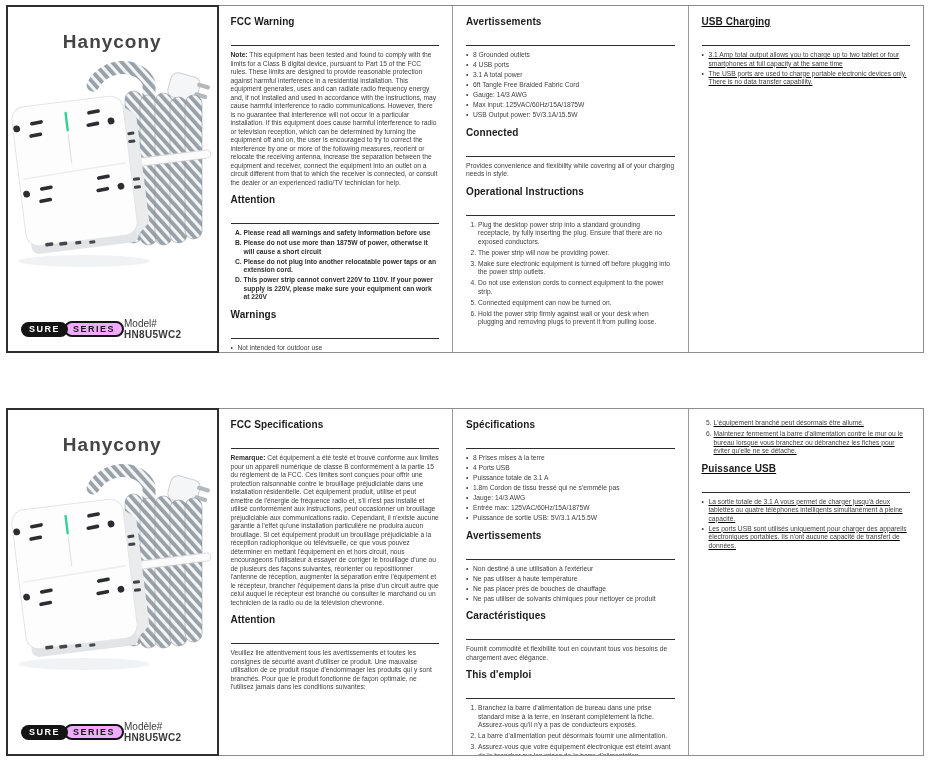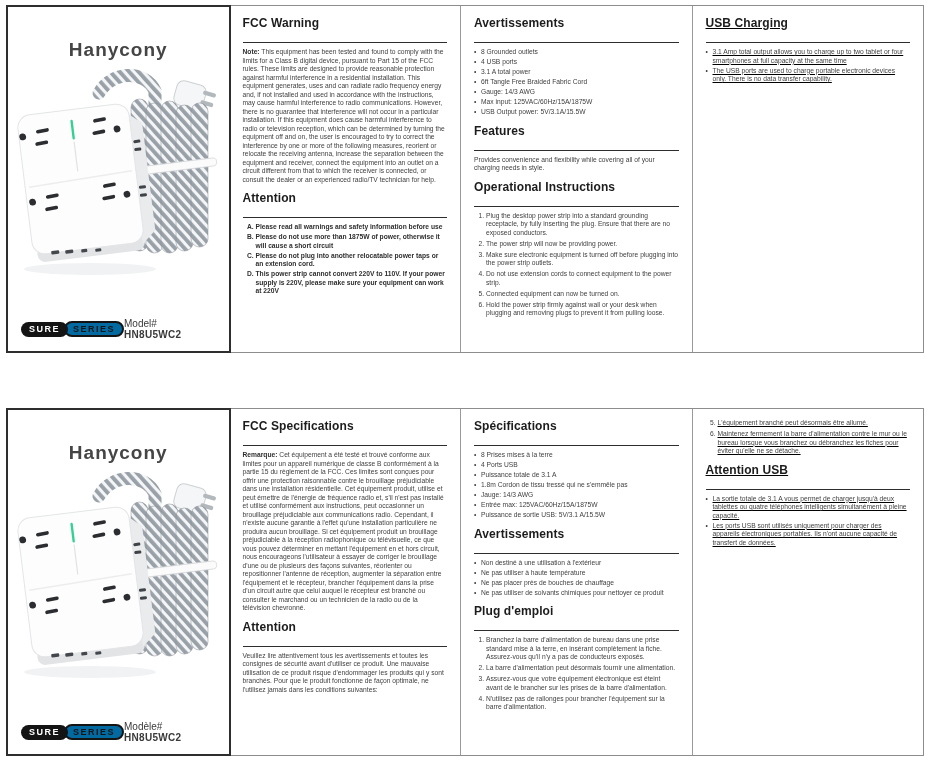--- a/index.html
+++ b/index.html
@@ -13,47 +13,47 @@
     border:1px solid #8d8d8d;background:#fff;display:flex;box-sizing:border-box;
   }
   .sheet-top{top:5px;}
   .sheet-bottom{top:408px;}
   .cell{
     flex:1 1 0;border-right:1px solid #9a9a9a;box-sizing:border-box;
     padding:10px 13px 8px;overflow:hidden;
   }
   .cell:last-child{border-right:none;text-decoration:underline;}
   .cell-product{
-    padding:8px;border:2px solid #2e2e2e;margin:-1px;background:#fff;
+    padding:0;border:2px solid #2e2e2e;margin:-1px;background:#fff;
     position:relative;z-index:2;display:flex;flex-direction:column;align-items:center;
   }
   .logo{
     margin-top:24px;font-weight:800;font-size:19px;letter-spacing:1px;
     color:#454545;transform:scaleY(.92);
   }
   .product-art{margin-top:2px;}
   .cell-footer{
     position:absolute;bottom:11px;left:13px;right:13px;
     display:flex;justify-content:space-between;align-items:center;
   }
   .badge{display:inline-flex;align-items:center;font-weight:800;font-size:9px;}
   .badge-sure{
     background:#141414;color:#fff;padding:2.5px 8px;border-radius:9px;
     letter-spacing:1.5px;position:relative;z-index:1;
   }
   .badge-series{
-    border:2px solid #141414;color:#151515;background:#0369a1;
+    border:2px solid #141414;color:#151515;background:#f0abfc;
     padding:1px 7px;border-radius:9px;margin-left:-4px;letter-spacing:1.5px;
   }
   .model{font-size:10px;color:#3a3a3a;}
   .model .val{font-weight:bold;letter-spacing:.3px;}
   .section{margin-bottom:7px;}
   .section-title{
-    font-size:12px;font-weight:bold;color:#1c1c1c;margin:0 0 5px 0;
-    padding-bottom:12px;border-bottom:1.5px solid #2d2d2d;letter-spacing:.1px;
+    font-size:10px;font-weight:bold;color:#1c1c1c;margin:0 0 5px 0;
+    padding-bottom:18px;border-bottom:1.5px solid #2d2d2d;letter-spacing:.1px;
   }
   .body,li{font-size:6.7px;line-height:1.27;color:#3e3e3e;}
   .body{margin:0;}
   .b{font-weight:bold;color:#2d2d2d;}
   ul.bullets{list-style:none;margin:0;padding:0;}
   ul.bullets li{position:relative;padding-left:7px;margin-bottom:1.5px;}
   ul.bullets li::before{content:"•";position:absolute;left:0;top:0;}
   ol.letters{list-style:upper-alpha;margin:0;padding-left:13px;}
   ol.letters li{font-weight:bold;color:#2e2e2e;margin-bottom:1.5px;}
   ol.numbers{list-style:decimal;margin:0;padding-left:12px;}
@@ -159,37 +159,46 @@
     </div>
     <div class="section">
       <h3 class="section-title">Attention</h3>
       <ol class="letters">
           <li>Please read all warnings and safety information before use</li>
           <li>Please do not use more than 1875W of power, otherwise it will cause a short circuit</li>
           <li>Please do not plug into another relocatable power taps or an extension cord.</li>
           <li>This power strip cannot convert 220V to 110V. If your power supply is 220V, please make sure your equipment can work at 220V</li>
         </ol>
     </div>
+    <div class="section">
+      <h3 class="section-title">Warnings</h3>
+      <ul class="bullets">
+          <li>Not intended for outdoor use</li>
+          <li>Not for use in high temperatures</li>
+          <li>Do not place near heating vents</li>
+          <li>Do not use chemical solvents to clean this product</li>
+        </ul>
+    </div>
   </div>
 
   <div class="cell">
     <div class="section">
       <h3 class="section-title">Avertissements</h3>
       <ul class="bullets">
           <li>8 Grounded outlets</li>
           <li>4 USB ports</li>
           <li>3.1 A total power</li>
           <li>6ft Tangle Free Braided Fabric Cord</li>
           <li>Gauge: 14/3 AWG</li>
           <li>Max input: 125VAC/60Hz/15A/1875W</li>
           <li>USB Output power: 5V/3.1A/15.5W</li>
         </ul>
     </div>
     <div class="section">
-      <h3 class="section-title">Features</h3>
+      <h3 class="section-title">Connected</h3>
       <p class="body">Provides convenience and flexibility while covering all of your charging needs in style.</p>
     </div>
     <div class="section">
       <h3 class="section-title">Operational Instructions</h3>
       <ol class="numbers">
           <li>Plug the desktop power strip into a standard grounding receptacle, by fully inserting the plug. Ensure that there are no exposed conductors.</li>
           <li>The power strip will now be providing power.</li>
           <li>Make sure electronic equipment is turned off before plugging into the power strip outlets.</li>
           <li>Do not use extension cords to connect equipment to the power strip.</li>
           <li>Connected equipment can now be turned on.</li>
@@ -326,38 +335,42 @@
     <div class="section">
       <h3 class="section-title">Avertissements</h3>
       <ul class="bullets">
           <li>Non destiné à une utilisation à l'extérieur</li>
           <li>Ne pas utiliser à haute température</li>
           <li>Ne pas placer près de bouches de chauffage</li>
           <li>Ne pas utiliser de solvants chimiques pour nettoyer ce produit</li>
         </ul>
     </div>
     <div class="section">
-      <h3 class="section-title">Plug d'emploi</h3>
+      <h3 class="section-title">Caractéristiques</h3>
+      <p class="body">Fournit commodité et flexibilité tout en couvrant tous vos besoins de chargement avec élégance.</p>
+    </div>
+    <div class="section">
+      <h3 class="section-title">This d'emploi</h3>
       <ol class="numbers">
           <li>Branchez la barre d'alimentation de bureau dans une prise standard mise à la terre, en insérant complètement la fiche. Assurez-vous qu'il n'y a pas de conducteurs exposés.</li>
           <li>La barre d'alimentation peut désormais fournir une alimentation.</li>
           <li>Assurez-vous que votre équipement électronique est éteint avant de le brancher sur les prises de la barre d'alimentation.</li>
           <li>N'utilisez pas de rallonges pour brancher l'équipement sur la barre d'alimentation.</li>
         </ol>
     </div>
   </div>
 
   <div class="cell">
     <div class="section">
       <ol class="numbers" start="5">
           <li>L'équipement branché peut désormais être allumé.</li>
           <li>Maintenez fermement la barre d'alimentation contre le mur ou le bureau lorsque vous branchez ou débranchez les fiches pour éviter qu'elle ne se détache.</li>
         </ol>
     </div>
     <div class="section">
-      <h3 class="section-title">Attention USB</h3>
+      <h3 class="section-title">Puissance USB</h3>
       <ul class="bullets">
           <li>La sortie totale de 3.1 A vous permet de charger jusqu'à deux tablettes ou quatre téléphones intelligents simultanément à pleine capacité.</li>
           <li>Les ports USB sont utilisés uniquement pour charger des appareils électroniques portables. Ils n'ont aucune capacité de transfert de données.</li>
         </ul>
     </div>
   </div>
 </div>
 
 </body></html>

